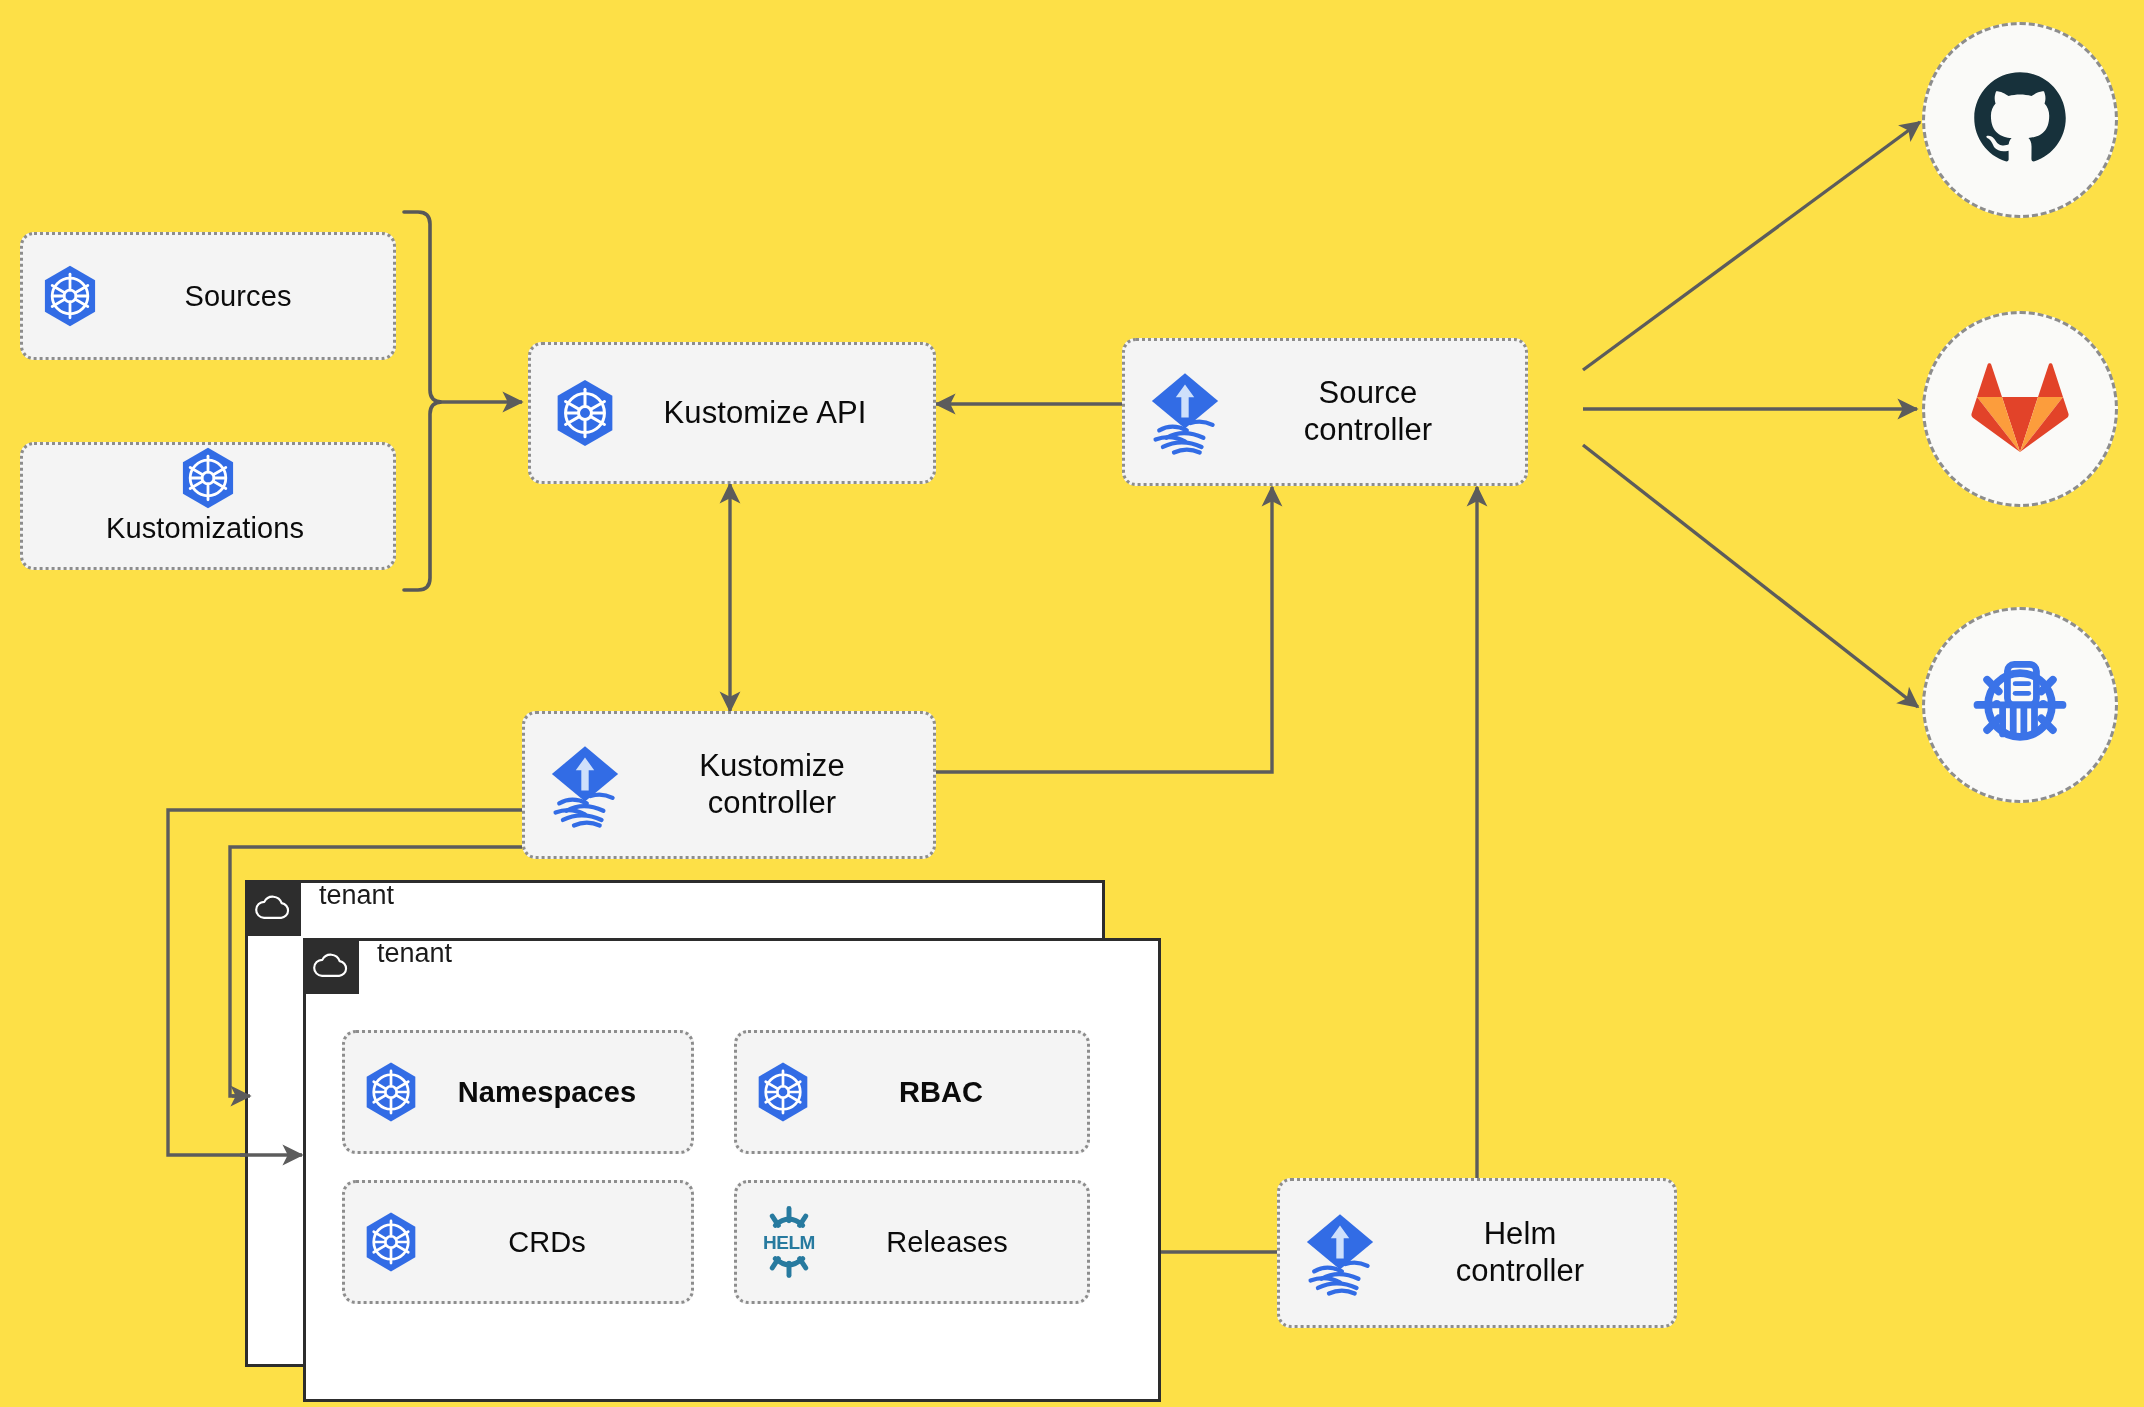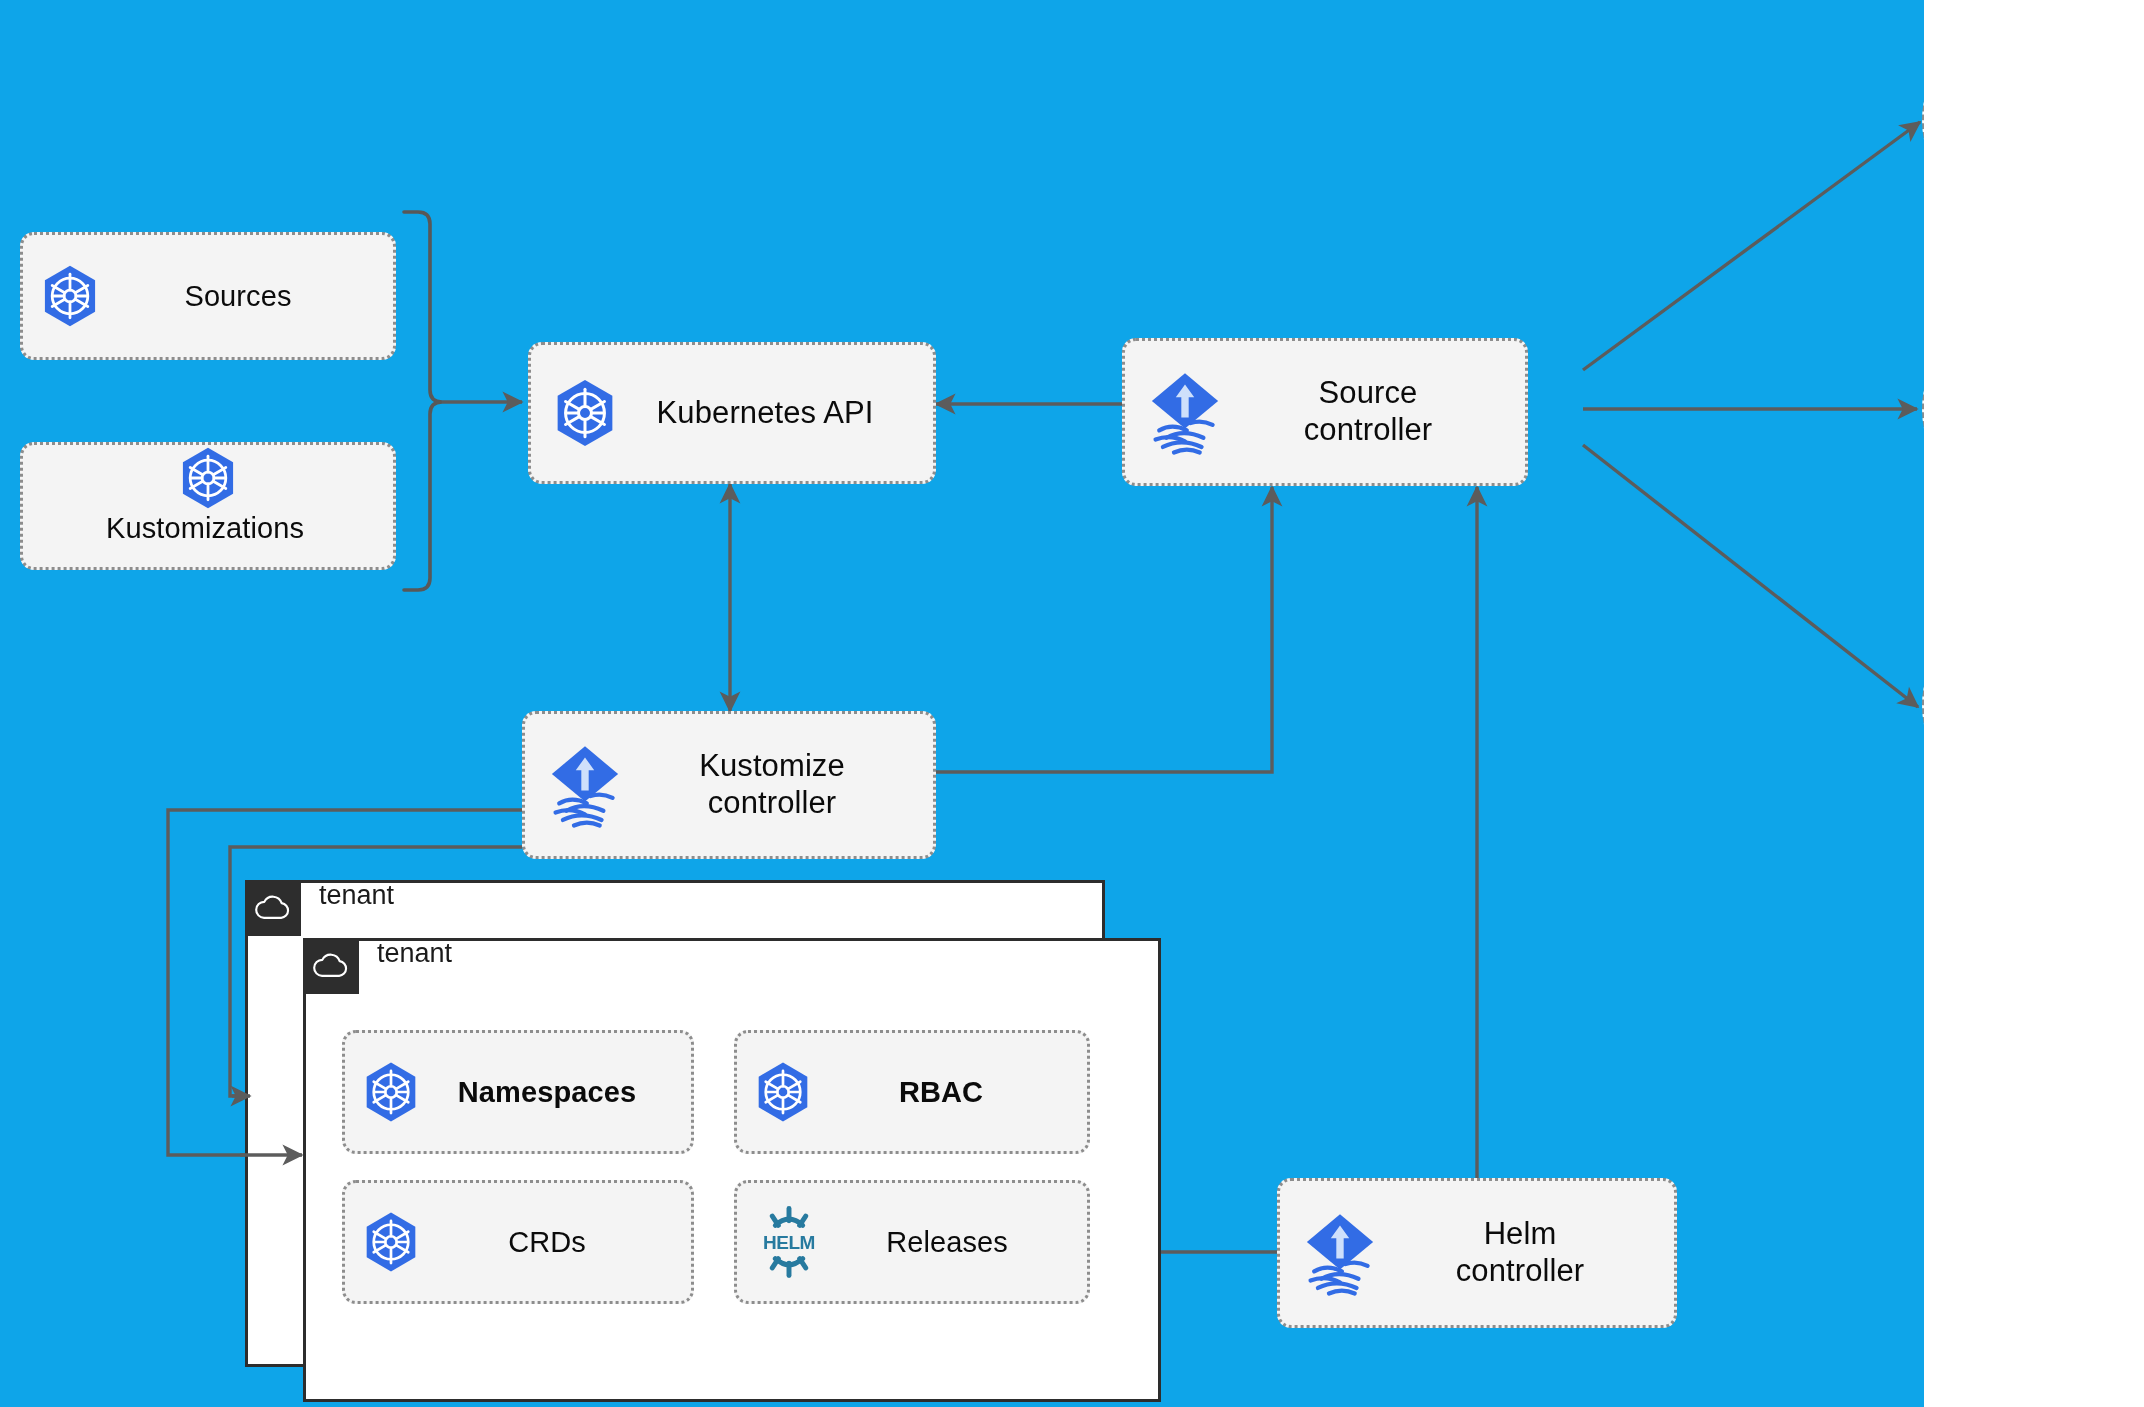--- a/index.html
+++ b/index.html
@@ -1,17 +1,17 @@
 <!DOCTYPE html>
 <html><head>
 <meta charset="utf-8">
 <style>
   html,body{margin:0;padding:0;background:#ffffff;}
   body{font-family:"Liberation Sans", sans-serif;}
-  #stage{position:relative;width:1924px;height:1407px;background:#0ea5e9;overflow:hidden;}
+  #stage{position:relative;width:2144px;height:1407px;background:#fde047;overflow:hidden;}
 
   
   .node{
     position:absolute;
     box-sizing:border-box;
     background:#f4f4f4;
     border:3px dotted #8d8d8d;
     border-radius:14px;
     display:flex;
     align-items:center;
@@ -163,21 +163,21 @@
           <line x1="50" y1="59" x2="50" y2="83"></line>
           <line x1="23" y1="34" x2="42" y2="45"></line>
           <line x1="58" y1="55" x2="77" y2="66"></line>
           <line x1="23" y1="66" x2="42" y2="55"></line>
           <line x1="58" y1="45" x2="77" y2="34"></line>
           <line x1="24" y1="50" x2="41" y2="50"></line>
           <line x1="59" y1="50" x2="76" y2="50"></line>
         </g>
       </svg>
     </span>
-    <span class="lbl">Kubernetes API</span>
+    <span class="lbl">Kustomize API</span>
   </div>
 
   <div class="node" style="left:1122px;top:338px;width:406px;height:148px;padding:0 14px;">
     <span class="ico">
       <svg width="92" height="92" viewBox="0 0 100 100">
         <polygon points="50,8 86,38 50,68 14,38" fill="#326CE5"></polygon>
         <path d="M50 20 L60 34 L54 34 L54 56 L46 56 L46 34 L40 34 Z" fill="#cfe0fb"></path>
         <g stroke="#326CE5" stroke-width="4.6" fill="none" stroke-linecap="round">
           <path d="M22 70 Q36 62 52 70"></path>
           <path d="M30 78 Q48 68 70 78"></path>

